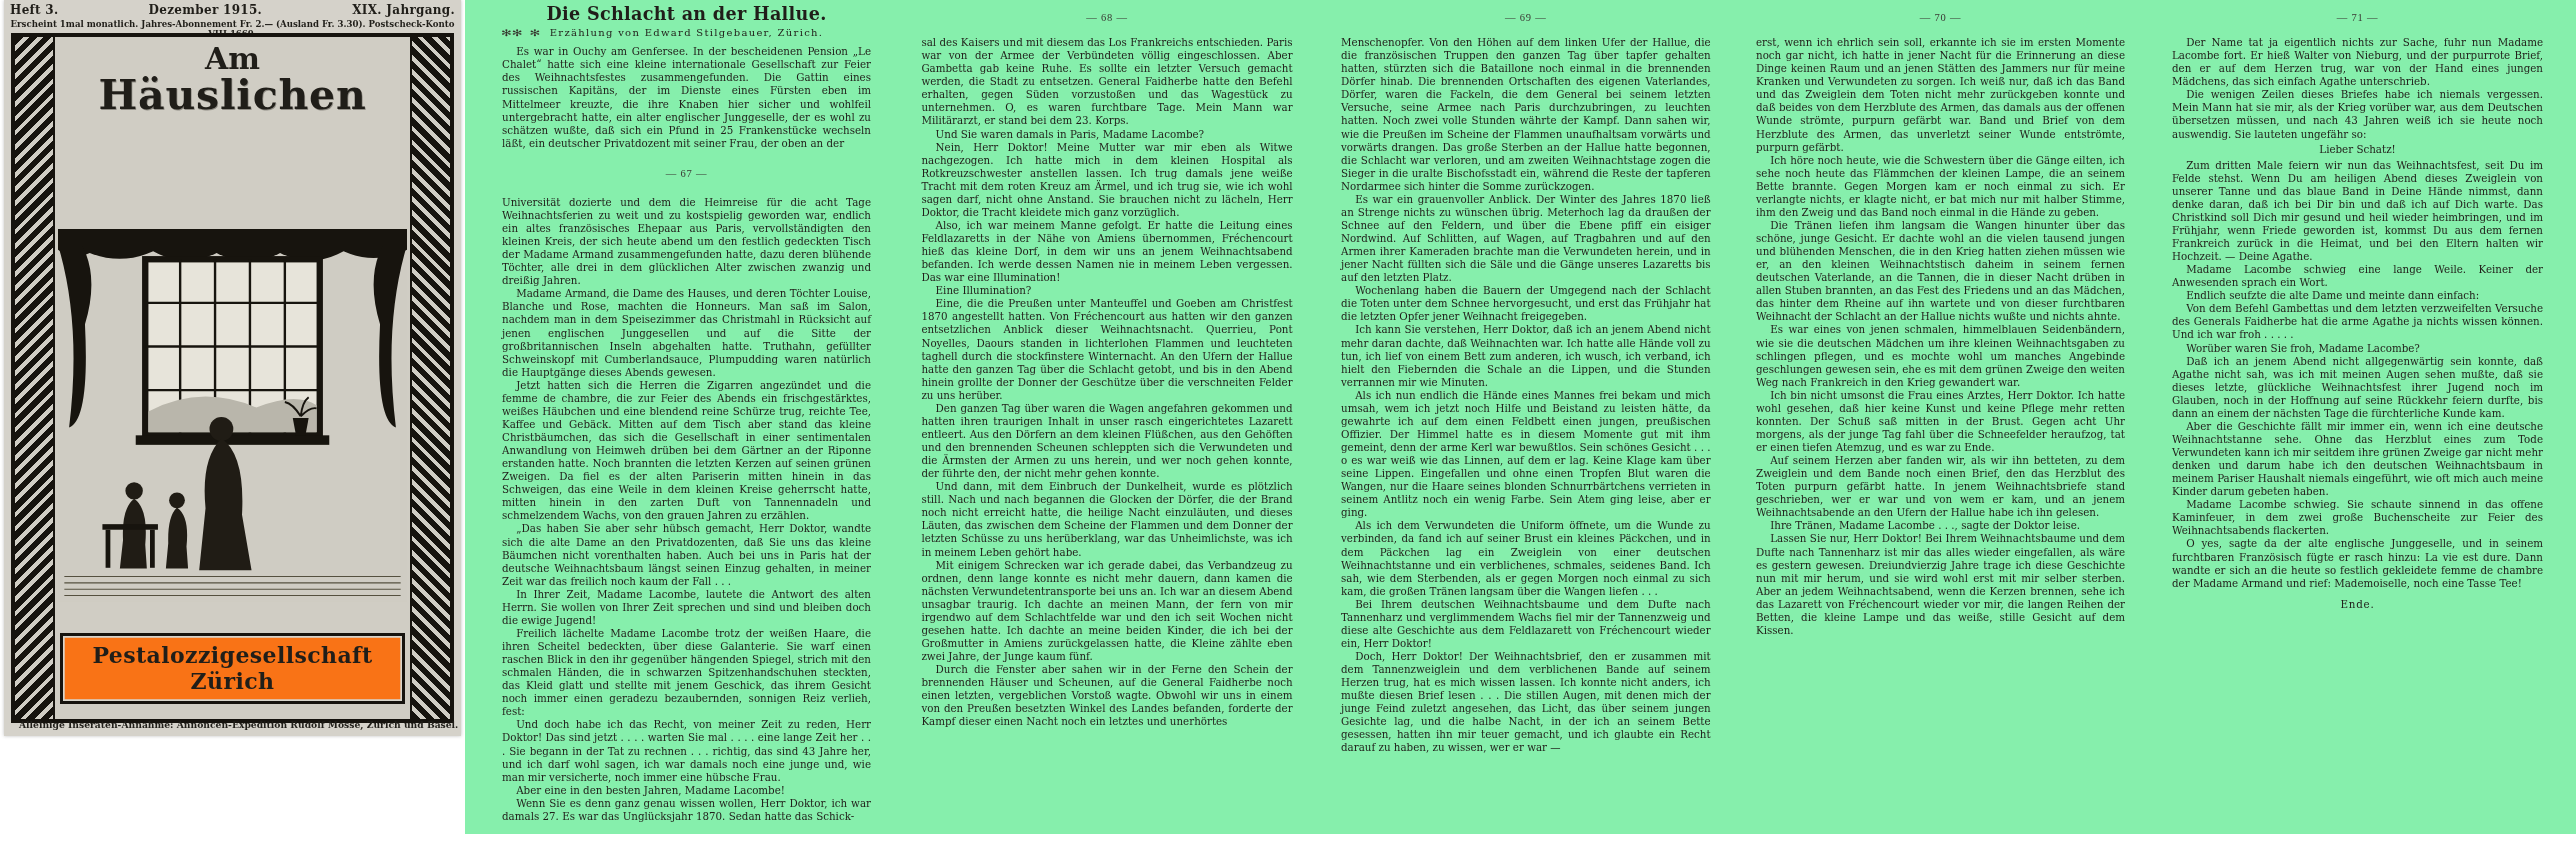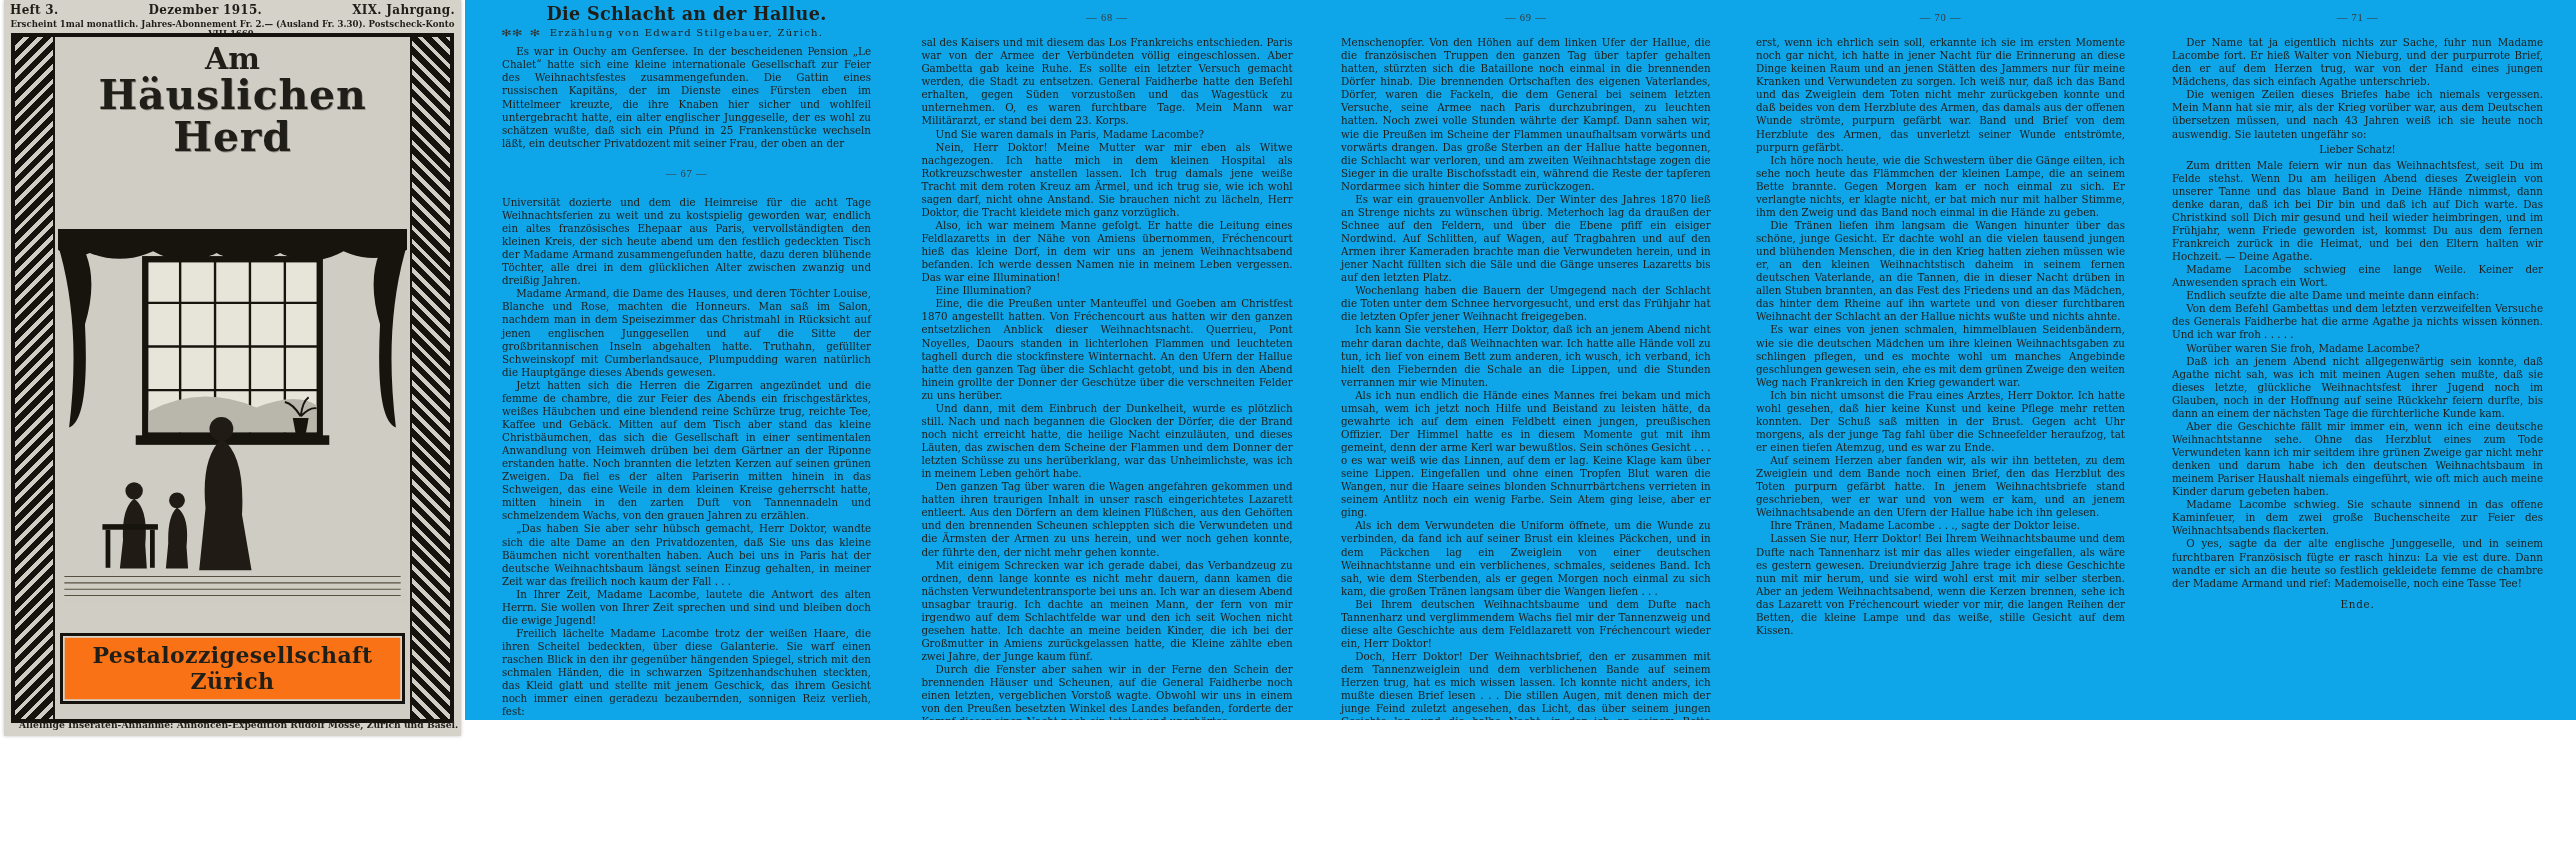--- a/index.html
+++ b/index.html
@@ -25,21 +25,21 @@
   .t-am{font-size:30px;font-weight:bold;line-height:1.0;}
   .t-line{font-size:41px;font-weight:bold;line-height:1.04;letter-spacing:0.8px;text-shadow:0.8px 0.8px 0 rgba(22,19,14,.35);}
   .illus{position:absolute;left:43px;right:43px;top:155px;bottom:80px;}
   .illus svg{width:100%;height:100%;display:block;}
   .pub-banner{position:absolute;left:45px;right:45px;bottom:15px;border:3.3px solid #16130e;background:#f97316;
     text-align:center;font-weight:bold;font-size:22px;padding:5.9px 0 6.7px;letter-spacing:0.4px;
     box-shadow:0 0 0 1.7px #d8d5cc inset;}
   .ads-line{position:absolute;left:6.7px;right:6.7px;top:719px;text-align:right;font-weight:bold;font-size:9.2px;}
 
   
-  .page{flex:0 0 auto;height:720px;overflow:hidden;box-sizing:border-box;background:#0ea5e9;position:relative;}
+  .page{flex:0 0 auto;height:834px;overflow:hidden;box-sizing:border-box;background:#86efac;position:relative;}
   .page[data-idx="0"]{width:428px;padding:3.3px 22px 0 37px;}
   .page[data-idx="1"]{width:423px;padding:11.7px 23.4px 0 28.4px;}
   .page[data-idx="2"]{width:418px;padding:11.7px 23.4px 0 25px;}
   .page[data-idx="3"]{width:413px;padding:11.7px 22px 0 22px;}
   .page[data-idx="4"]{width:429px;padding:11.7px 33px 0 25px;}
   .art-title{text-align:center;font-weight:bold;font-size:17.6px;margin:0 0 2.5px;letter-spacing:0.3px;}
   .art-byline{position:relative;text-align:center;font-size:10px;letter-spacing:1.3px;margin:0 0 7.5px;}
   .byline-orns{position:absolute;left:1.7px;top:0;letter-spacing:0;}
   .orn{display:inline-block;font-size:9.2px;color:#33302a;margin-right:11.7px;transform:scaleX(1.4);}
   .pnum{text-align:center;font-size:10.5px;letter-spacing:0.8px;color:#3a3833;margin:0 0 13.4px;font-family:"Liberation Serif", serif;}
@@ -63,21 +63,20 @@
     </div>
     <div class="cover-sub">Erscheint 1mal monatlich.  Jahres-Abonnement Fr. 2.—  (Ausland Fr. 3.30).  Postscheck-Konto VIII 1669.</div>
 
     <div class="frame">
       <div class="sidebar-orn left"></div>
       <div class="sidebar-orn right"></div>
 
       <div class="title-block">
         <div class="t-am">Am</div>
         <div class="t-line">Häuslichen</div>
-        <div class="t-line">Herd</div>
       </div>
 
       <div class="illus">
         <svg viewBox="0 0 440 470" preserveAspectRatio="xMidYMid meet">
           <rect x="0" y="0" width="440" height="470" fill="#cfccc3"></rect>
 
           <path d="M0,0 H440 V26 Q400,46 360,28 Q320,50 280,30 Q240,52 200,30 Q160,50 120,28 Q80,46 40,30 Q20,40 0,26 Z" fill="#17140e"></path>
 
           <path d="M0,20 Q30,120 14,250 Q40,240 34,120 Q52,60 30,20 Z" fill="#17140e"></path>
           <path d="M440,20 Q410,120 426,250 Q400,240 406,120 Q388,60 410,20 Z" fill="#17140e"></path>
@@ -150,22 +149,22 @@
 
   <section class="page" data-idx="1">
     <div class="page-body">
         <div class="pnum">—  68  —</div>
         <p class="para noindent">sal des Kaisers und mit diesem das Los Frankreichs entschieden.  Paris war von der Armee der Verbündeten völlig eingeschlossen.  Aber Gambetta gab keine Ruhe.  Es sollte ein letzter Versuch gemacht werden, die Stadt zu entsetzen.  General Faidherbe hatte den Befehl erhalten, gegen Süden vorzustoßen und das Wagestück zu unternehmen.  O, es waren furchtbare Tage.  Mein Mann war Militärarzt, er stand bei dem 23. Korps.</p>
         <p class="para">Und Sie waren damals in Paris, Madame Lacombe?</p>
         <p class="para">Nein, Herr Doktor!  Meine Mutter war mir eben als Witwe nachgezogen.  Ich hatte mich in dem kleinen Hospital als Rotkreuzschwester anstellen lassen.  Ich trug damals jene weiße Tracht mit dem roten Kreuz am Ärmel, und ich trug sie, wie ich wohl sagen darf, nicht ohne Anstand.  Sie brauchen nicht zu lächeln, Herr Doktor, die Tracht kleidete mich ganz vorzüglich.</p>
         <p class="para">Also, ich war meinem Manne gefolgt.  Er hatte die Leitung eines Feldlazaretts in der Nähe von Amiens übernommen, Fréchencourt hieß das kleine Dorf, in dem wir uns an jenem Weihnachtsabend befanden.  Ich werde dessen Namen nie in meinem Leben vergessen.  Das war eine Illumination!</p>
         <p class="para">Eine Illumination?</p>
         <p class="para">Eine, die die Preußen unter Manteuffel und Goeben am Christfest 1870 angestellt hatten.  Von Fréchencourt aus hatten wir den ganzen entsetzlichen Anblick dieser Weihnachtsnacht.  Querrieu, Pont Noyelles, Daours standen in lichterlohen Flammen und leuchteten taghell durch die stockfinstere Winternacht.  An den Ufern der Hallue hatte den ganzen Tag über die Schlacht getobt, und bis in den Abend hinein grollte der Donner der Geschütze über die verschneiten Felder zu uns herüber.</p>
+        <p class="para">Den ganzen Tag über waren die Wagen angefahren gekommen und hatten ihren traurigen Inhalt in unser rasch eingerichtetes Lazarett entleert.  Aus den Dörfern an dem kleinen Flüßchen, aus den Gehöften und den brennenden Scheunen schleppten sich die Verwundeten und die Ärmsten der Armen zu uns herein, und wer noch gehen konnte, der führte den, der nicht mehr gehen konnte.</p>
         <p class="para">Und dann, mit dem Einbruch der Dunkelheit, wurde es plötzlich still.  Nach und nach begannen die Glocken der Dörfer, die der Brand noch nicht erreicht hatte, die heilige Nacht einzuläuten, und dieses Läuten, das zwischen dem Scheine der Flammen und dem Donner der letzten Schüsse zu uns herüberklang, war das Unheimlichste, was ich in meinem Leben gehört habe.</p>
-        <p class="para">Den ganzen Tag über waren die Wagen angefahren gekommen und hatten ihren traurigen Inhalt in unser rasch eingerichtetes Lazarett entleert.  Aus den Dörfern an dem kleinen Flüßchen, aus den Gehöften und den brennenden Scheunen schleppten sich die Verwundeten und die Ärmsten der Armen zu uns herein, und wer noch gehen konnte, der führte den, der nicht mehr gehen konnte.</p>
         <p class="para">Mit einigem Schrecken war ich gerade dabei, das Verbandzeug zu ordnen, denn lange konnte es nicht mehr dauern, dann kamen die nächsten Verwundetentransporte bei uns an.  Ich war an diesem Abend unsagbar traurig.  Ich dachte an meinen Mann, der fern von mir irgendwo auf dem Schlachtfelde war und den ich seit Wochen nicht gesehen hatte.  Ich dachte an meine beiden Kinder, die ich bei der Großmutter in Amiens zurückgelassen hatte, die Kleine zählte eben zwei Jahre, der Junge kaum fünf.</p>
         <p class="para">Durch die Fenster aber sahen wir in der Ferne den Schein der brennenden Häuser und Scheunen, auf die General Faidherbe noch einen letzten, vergeblichen Vorstoß wagte.  Obwohl wir uns in einem von den Preußen besetzten Winkel des Landes befanden, forderte der Kampf dieser einen Nacht noch ein letztes und unerhörtes</p>
       </div>
   </section>
 
   <section class="page" data-idx="2">
     <div class="page-body">
         <div class="pnum">—  69  —</div>
         <p class="para noindent">Menschenopfer.  Von den Höhen auf dem linken Ufer der Hallue, die die französischen Truppen den ganzen Tag über tapfer gehalten hatten, stürzten sich die Bataillone noch einmal in die brennenden Dörfer hinab.  Die brennenden Ortschaften des eigenen Vaterlandes, Dörfer, waren die Fackeln, die dem General bei seinem letzten Versuche, seine Armee nach Paris durchzubringen, zu leuchten hatten.  Noch zwei volle Stunden währte der Kampf.  Dann sahen wir, wie die Preußen im Scheine der Flammen unaufhaltsam vorwärts und vorwärts drangen.  Das große Sterben an der Hallue hatte begonnen, die Schlacht war verloren, und am zweiten Weihnachtstage zogen die Sieger in die uralte Bischofsstadt ein, während die Reste der tapferen Nordarmee sich hinter die Somme zurückzogen.</p>
         <p class="para">Es war ein grauenvoller Anblick.  Der Winter des Jahres 1870 ließ an Strenge nichts zu wünschen übrig.  Meterhoch lag da draußen der Schnee auf den Feldern, und über die Ebene pfiff ein eisiger Nordwind.  Auf Schlitten, auf Wagen, auf Tragbahren und auf den Armen ihrer Kameraden brachte man die Verwundeten herein, und in jener Nacht füllten sich die Säle und die Gänge unseres Lazaretts bis auf den letzten Platz.</p>

